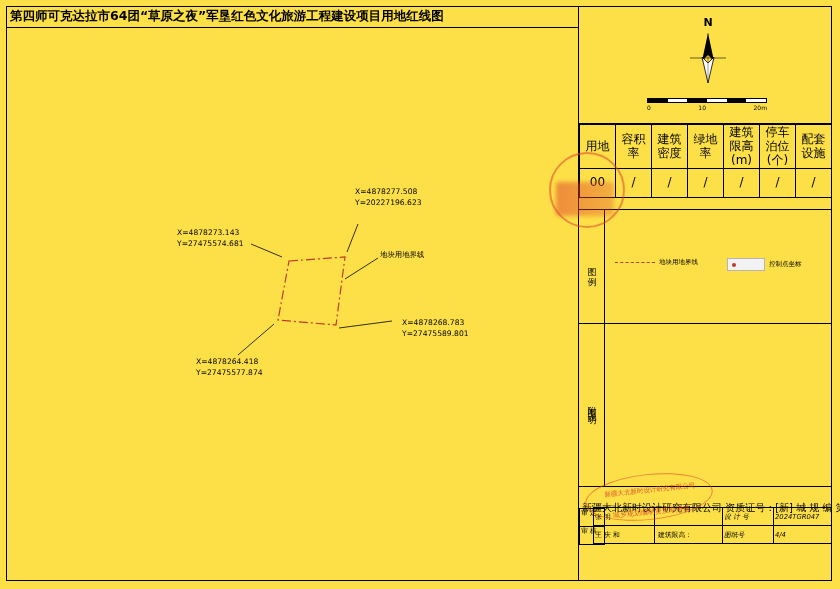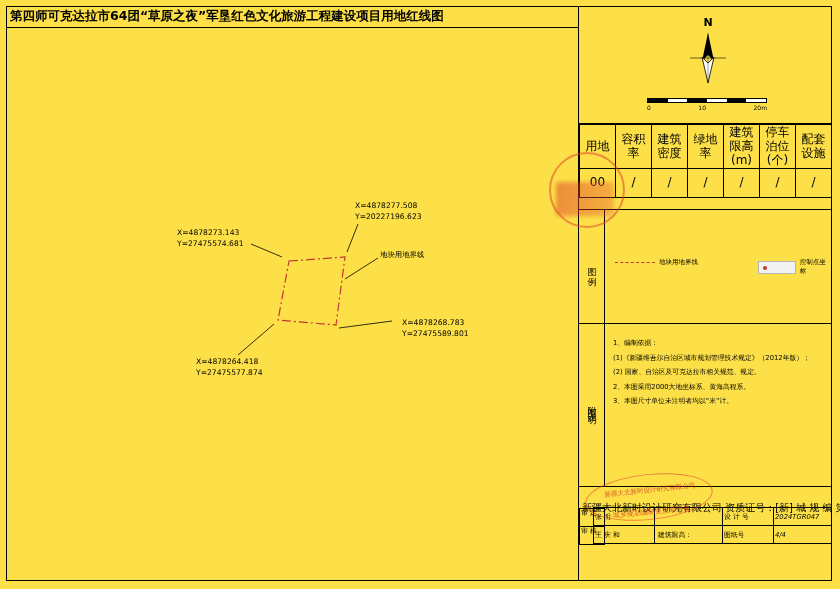--- a/index.html
+++ b/index.html
@@ -142,21 +142,21 @@
   }
   .legend-row {
     position: absolute;
     top: 48px;
     display: flex;
     align-items: center;
     font-size: 6.5px;
     color: #000;
   }
   .legend-row.one { left: 10px; }
-  .legend-row.two { left: 122px; margin-left: 31px; }
+  .legend-row.two { left: 122px; }
   .swatch-line {
     width: 40px; height: 0;
     border-top: 1px dashed #c0392b;
     margin-right: 4px;
   }
   .swatch-box {
     width: 36px; height: 11px;
     border: 1px solid #b5b5b5;
     background: #f2f2f2;
     margin-right: 4px;
@@ -218,21 +218,21 @@
     font-size: 6.8px;
     color: #000;
     height: 17px;
     text-align: left;
     vertical-align: middle;
     padding: 0 1px;
   }
   .sig-table td.lbl { width: 22px; }
   .sig-table td.sign { width: 58px; }
   .sig-table td.mid { width: 63px; text-align: left; padding-left: 3px; }
-  .sig-table td.key { width: 48px; }
+  .sig-table td.key { width: 48px; font-style: italic; }
   .sig-table td.val { width: 55px; font-style: italic; }
   .hand {
     font-family: "DejaVu Serif", serif;
     color: #3b4a7a;
     font-size: 11px;
   }
   
   .parcel-wrap {
     position: absolute;
     left: 0; top: 0; width: 573px; height: 553px;
@@ -316,21 +316,21 @@
         <line x1="339" y1="251" x2="372" y2="230" stroke="#000" stroke-width="0.8"></line>
         <line x1="333" y1="300" x2="386" y2="293" stroke="#000" stroke-width="0.8"></line>
         <line x1="268" y1="296" x2="232" y2="327" stroke="#000" stroke-width="0.8"></line>
       </svg>
 
       <div class="lbl" style="left: 171px; top: 199px;">
         <span>X=4878273.143</span><br>
         <span>Y=27475574.681</span>
       </div>
 
-      <div class="lbl" style="left: 349px; top: 172px;">
+      <div class="lbl" style="left: 349px; top: 158px;">
         <span>X=4878277.508</span><br>
         <span>Y=20227196.623</span>
       </div>
 
       <div class="lbl" style="left: 396px; top: 289px;">
         <span>X=4878268.783</span><br>
         <span>Y=27475589.801</span>
       </div>
 
       <div class="lbl" style="left: 190px; top: 328px;">
@@ -410,27 +410,20 @@
         <div class="legend-row two">
           <span class="swatch-box"></span>
           <span>控制点坐标</span>
         </div>
       </div>
     </div>
 
     <div class="panel npn">
       <div class="side">
         <span class="vert">附图说明</span>
-      </div>
-      <div class="body">
-        <div class="note">1、编制依据：</div>
-        <div class="note sub">(1)《新疆维吾尔自治区城市规划管理技术规定》（2012年版）；</div>
-        <div class="note sub">(2) 国家、自治区及可克达拉市相关规范、规定。</div>
-        <div class="note">2、本图采用2000大地坐标系、黄海高程系。</div>
-        <div class="note">3、本图尺寸单位未注明者均以“米”计。</div>
       </div>
     </div>
 
     <div class="sig">
       <div class="company">新疆大北新时设计研究有限公司   资质证号：[新] 城 规 编 第 (143021) 乙级</div>
       <table class="sig-table">
         <tbody>
             <tr>
           <td class="lbl">审 定</td>
           <td class="sign hand">张 明</td>

